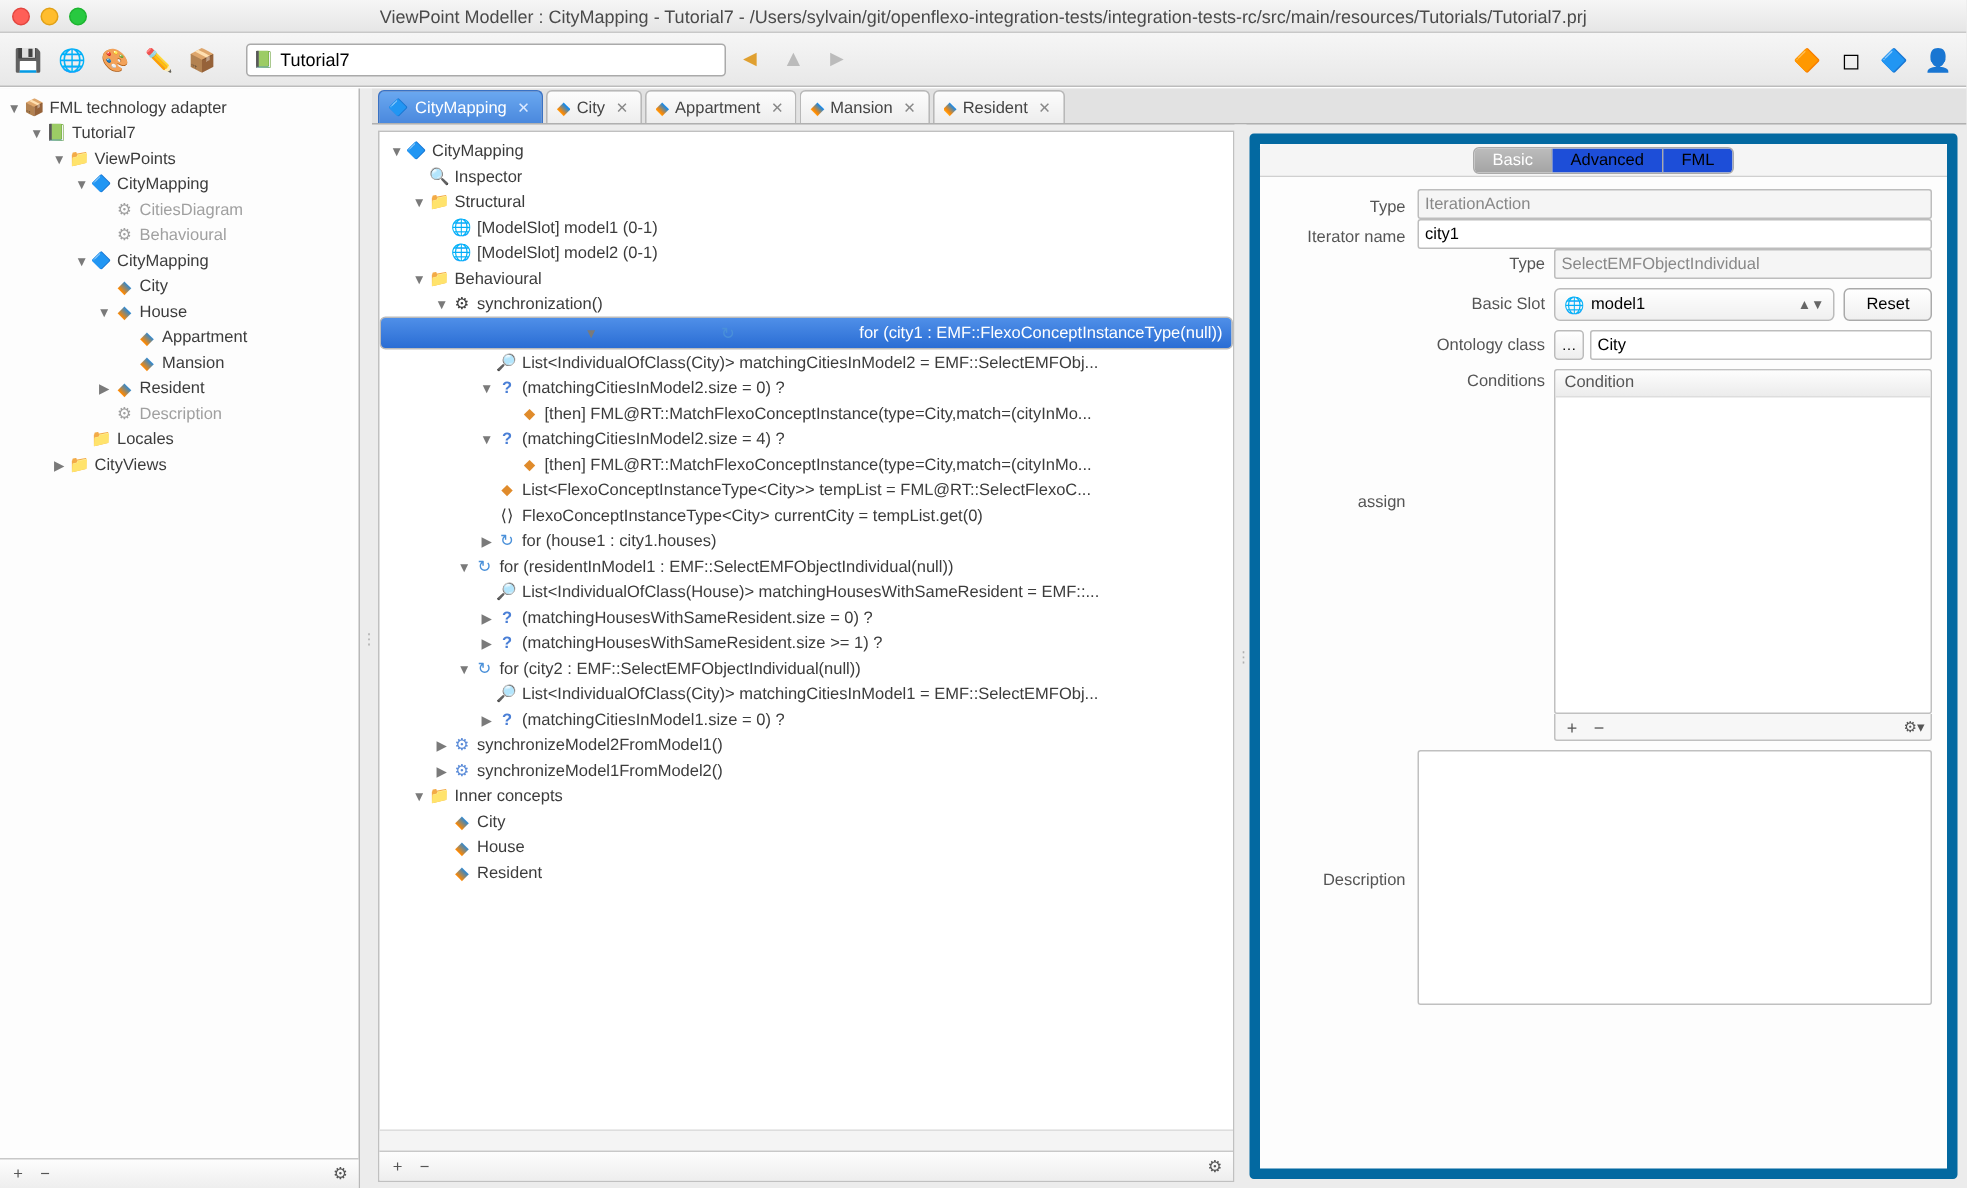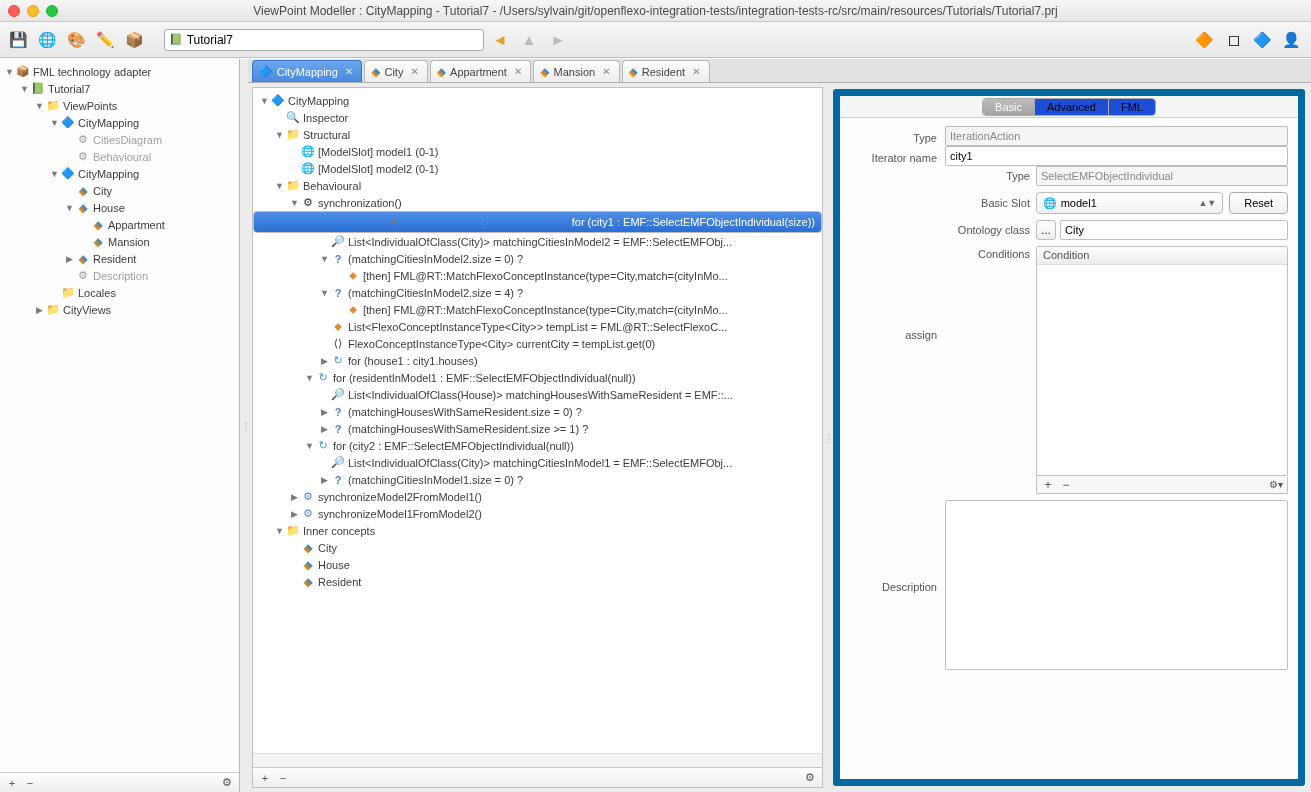--- a/index.html
+++ b/index.html
@@ -284,21 +284,21 @@
             <div class="row">
               <span class="pad" style="width: 36px;"></span>
               <span class="tw">▼</span>
               <span class="ic ">⚙</span>
               <span class="lbl">synchronization()</span>
             </div>
             <div class="row sel">
               <span class="pad" style="width: 51px;"></span>
               <span class="tw">▼</span>
               <span class="ic i-loop">↻</span>
-              <span class="lbl">for (city1 : EMF::SelectEMFObjectIndividual(size))</span>
+              <span class="lbl">for (city1 : EMF::FlexoConceptInstanceType(null))</span>
             </div>
             <div class="row">
               <span class="pad" style="width: 66px;"></span>
               <span class="tw"></span>
               <span class="ic ">🔎</span>
               <span class="lbl">List&lt;IndividualOfClass(City)&gt; matchingCitiesInModel2 = EMF::SelectEMFObj...</span>
             </div>
             <div class="row">
               <span class="pad" style="width: 66px;"></span>
               <span class="tw">▼</span>

